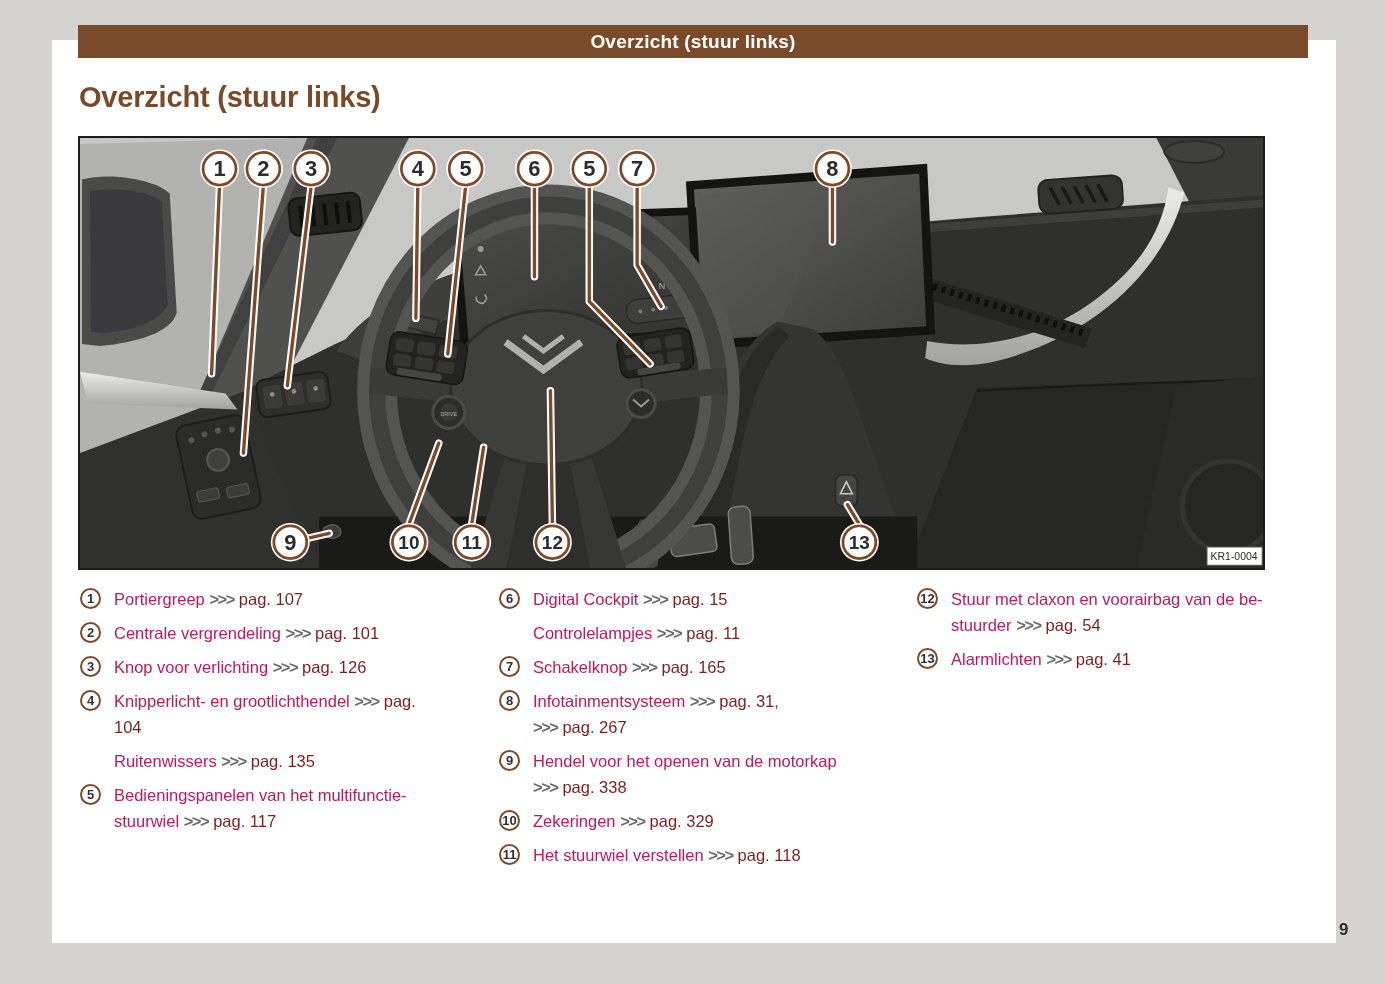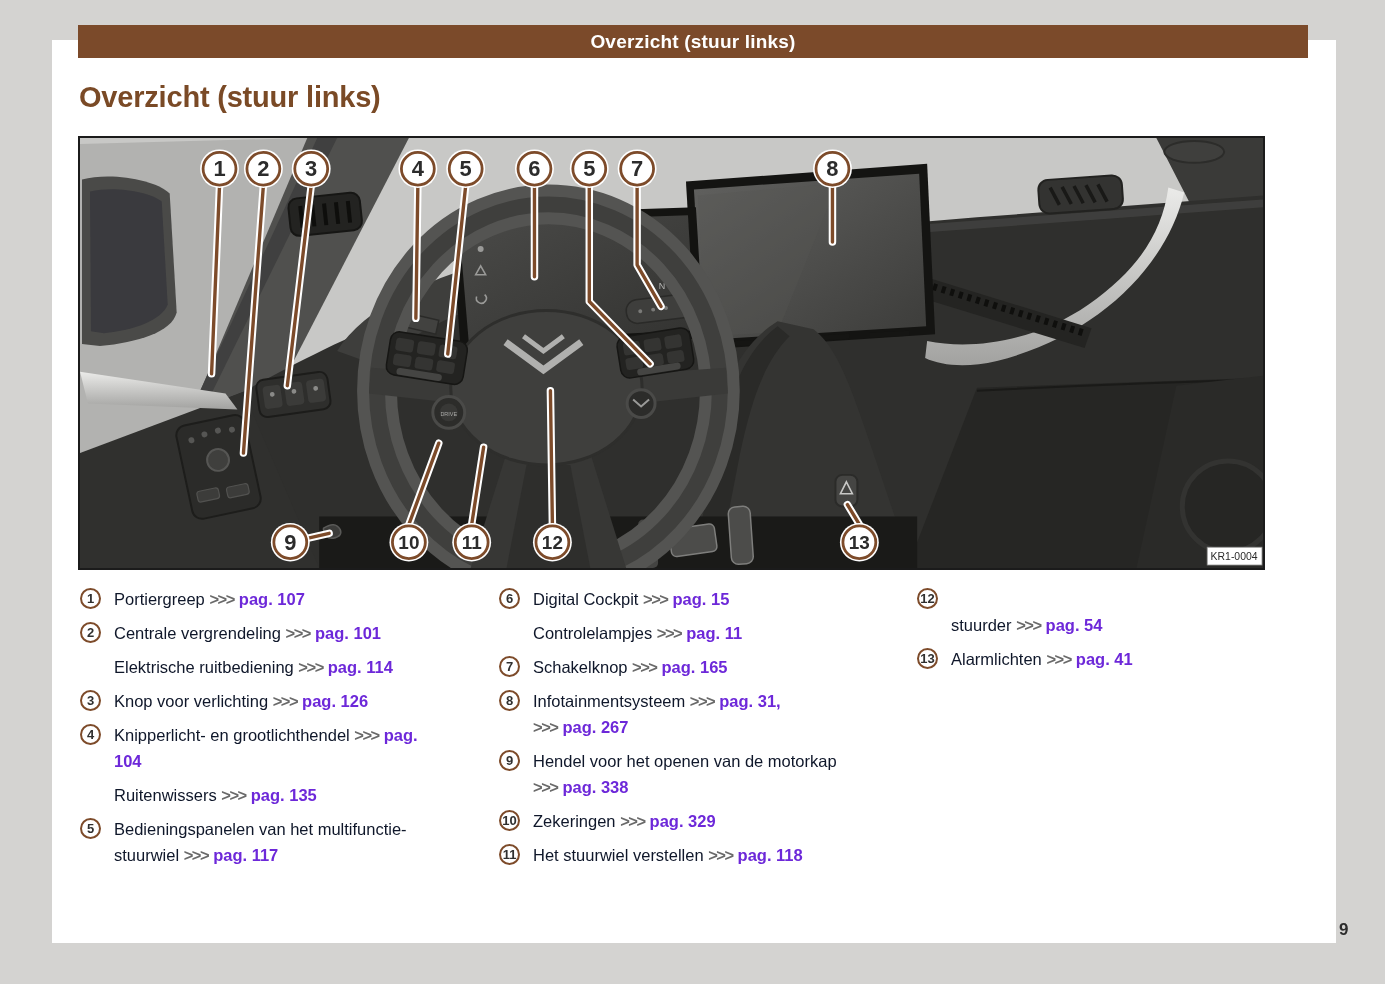--- a/index.html
+++ b/index.html
@@ -19,22 +19,22 @@
   
   .legend-col { position:absolute; top:586px; }
   #legend-col-0 { left:80px;  width:422px; }
   #legend-col-1 { left:499px; width:402px; }
   #legend-col-2 { left:917px; width:442px; }
   .legend-item { display:flex; margin-bottom:8px; font-size:16.5px; line-height:26px; color:#3b3b3b; }
   .legend-num { flex:0 0 auto; width:21px; height:21px; margin-right:13px; margin-top:2px; }
   .legend-num.filled { border:2px solid #7d4b2a; border-radius:50%; font-size:13px; font-weight:700;
     line-height:17px; text-align:center; color:#2f2f2f; background:#fff; }
   .legend-body { flex:1 1 auto; }
-  .legend-body .text { color:#0f172a; }
-  .legend-body .ref  { color:#6d28d9; font-weight:700; }
+  .legend-body .text { color:#be185d; }
+  .legend-body .ref  { color:#7f1d1d; font-weight:400; }
   .legend-body .chev { color:#6a6a6a; font-weight:700; letter-spacing:-1.5px; margin-right:5px; }
   .page-number { position:absolute; left:1339px; top:920px; font-size:17px; font-weight:700; color:#2d2d2d; }
 
   
   .lead-casing { fill:none; stroke:#ffffff; stroke-width:7.5; stroke-linecap:round; stroke-linejoin:round; }
   .lead-line   { fill:none; stroke:#7d4b2a; stroke-width:3.4; stroke-linecap:round; stroke-linejoin:round; }
   .callout-halo { fill:#ffffff; }
   .callout-circle { fill:#ffffff; stroke:#7d4b2a; stroke-width:2.8; }
   .callout-num { font-family:"Liberation Sans",sans-serif; font-size:22px; font-weight:700;
     fill:#2c2c2c; text-anchor:middle; }
@@ -348,24 +348,20 @@
   <div class="legend-col" id="legend-col-0">
       <div class="legend-item">
         <span class="legend-num filled">1</span>
         <span class="legend-body"><span class="text">Portiergreep </span><span class="chev">&gt;&gt;&gt;</span><span class="ref">pag. 107</span></span>
       </div>
       <div class="legend-item">
         <span class="legend-num filled">2</span>
         <span class="legend-body"><span class="text">Centrale vergrendeling </span><span class="chev">&gt;&gt;&gt;</span><span class="ref">pag. 101</span></span>
       </div>
       <div class="legend-item">
-        <span class="legend-num"></span>
-        <span class="legend-body"><span class="text">Elektrische ruitbediening </span><span class="chev">&gt;&gt;&gt;</span><span class="ref">pag. 114</span></span>
-      </div>
-      <div class="legend-item">
         <span class="legend-num filled">3</span>
         <span class="legend-body"><span class="text">Knop voor verlichting </span><span class="chev">&gt;&gt;&gt;</span><span class="ref">pag. 126</span></span>
       </div>
       <div class="legend-item">
         <span class="legend-num filled">4</span>
         <span class="legend-body"><span class="text">Knipperlicht- en grootlichthendel </span><span class="chev">&gt;&gt;&gt;</span><span class="ref">pag.</span><br><span class="ref">104</span></span>
       </div>
       <div class="legend-item">
         <span class="legend-num"></span>
         <span class="legend-body"><span class="text">Ruitenwissers </span><span class="chev">&gt;&gt;&gt;</span><span class="ref">pag. 135</span></span>
@@ -401,21 +397,21 @@
         <span class="legend-body"><span class="text">Zekeringen </span><span class="chev">&gt;&gt;&gt;</span><span class="ref">pag. 329</span></span>
       </div>
       <div class="legend-item">
         <span class="legend-num filled">11</span>
         <span class="legend-body"><span class="text">Het stuurwiel verstellen </span><span class="chev">&gt;&gt;&gt;</span><span class="ref">pag. 118</span></span>
       </div>
     </div>
   <div class="legend-col" id="legend-col-2">
       <div class="legend-item">
         <span class="legend-num filled">12</span>
-        <span class="legend-body"><br><span class="text">stuurder </span><span class="chev">&gt;&gt;&gt;</span><span class="ref">pag. 54</span></span>
+        <span class="legend-body"><span class="text">Stuur met claxon en voorairbag van de be-</span><br><span class="text">stuurder </span><span class="chev">&gt;&gt;&gt;</span><span class="ref">pag. 54</span></span>
       </div>
       <div class="legend-item">
         <span class="legend-num filled">13</span>
         <span class="legend-body"><span class="text">Alarmlichten </span><span class="chev">&gt;&gt;&gt;</span><span class="ref">pag. 41</span></span>
       </div>
     </div>
 
   <div class="page-number">9</div>
 </div>
 

